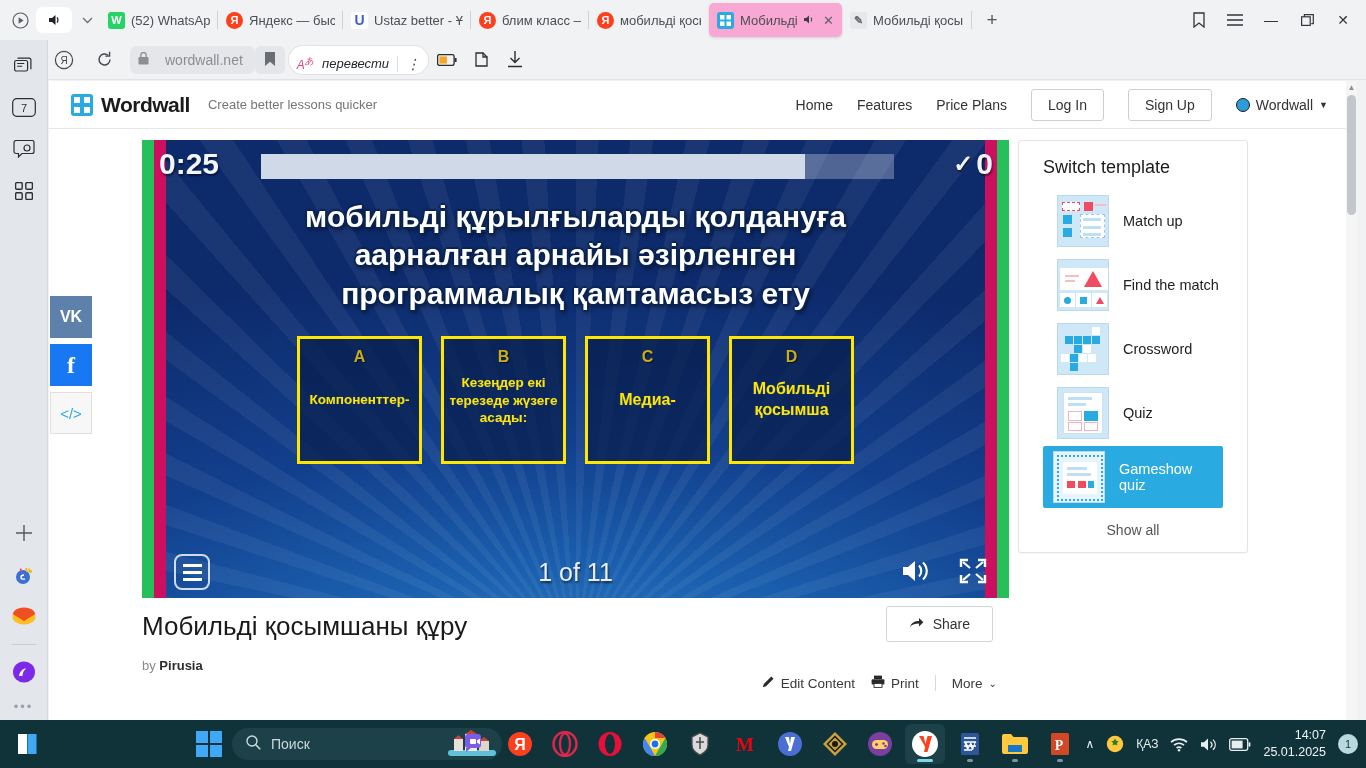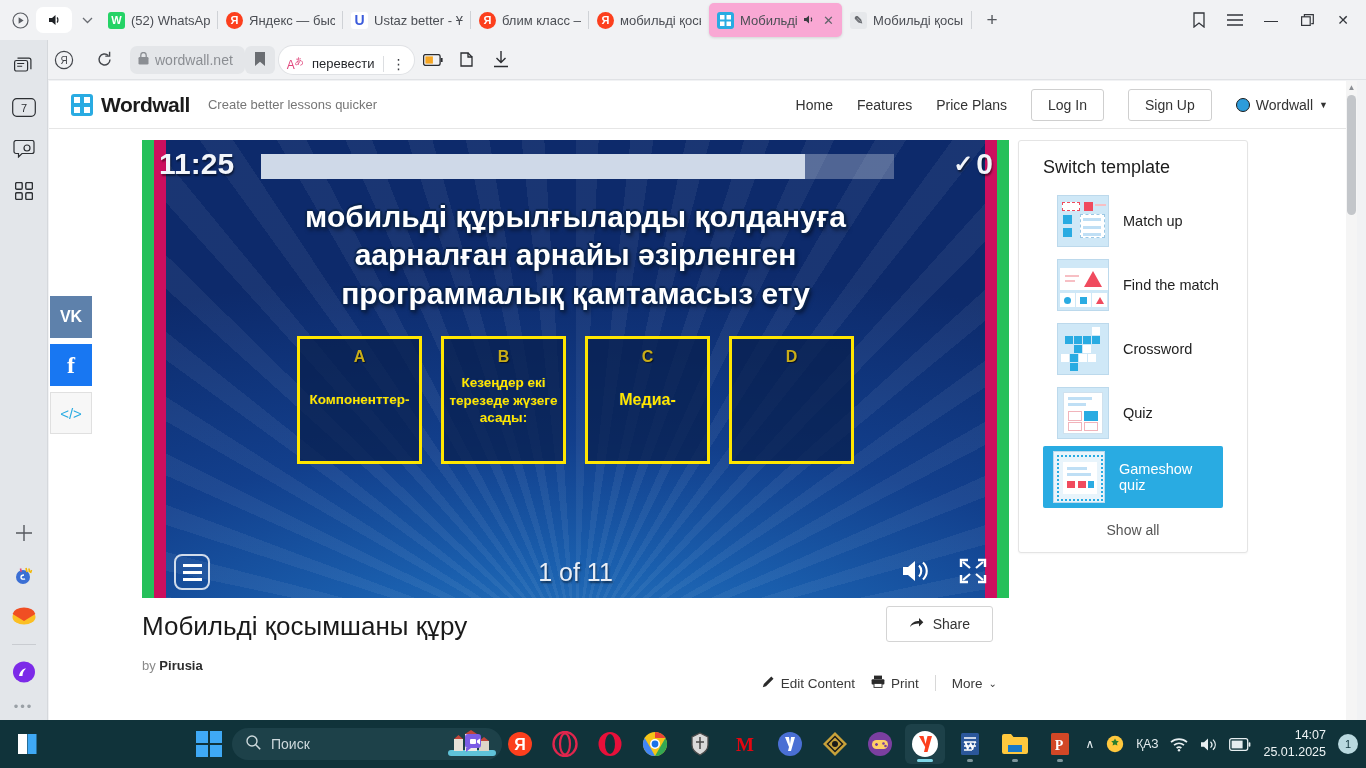--- a/index.html
+++ b/index.html
@@ -26,27 +26,27 @@
   .tab.active { background: #f9a8d4; border-radius: 5px; height: 34px; box-shadow: 0 1px 3px rgba(0,0,0,.13); }
   .tab .sep { position: absolute; right: 0; top: 7px; height: 18px; width: 1px; background: #cfd2d6; }
   .tab-close { font-size: 13px; color: #60636a; margin-left: 2px; }
   .newtab { width: 28px; height: 28px; border-radius: 50%; display: flex; align-items: center; justify-content: center; font-size: 19px; color: #55585e; margin-left: 6px; }
   .win-ctrls { display: flex; align-items: center; gap: 2px; padding-right: 6px; }
   .win-btn { width: 34px; height: 30px; display: flex; align-items: center; justify-content: center; color: #33363b; font-size: 14px; }
 
   
   #addrbar { position: absolute; left: 0; top: 40px; width: 1366px; height: 40px; background: #f1f2f4; display: flex; align-items: center; border-bottom: 1px solid #e0e2e5; }
   .nav-ic { width: 32px; height: 32px; display: flex; align-items: center; justify-content: center; color: #44474c; margin-left: 8px; }
-  .urlbox { display: flex; align-items: center; height: 28px; background: #e4e6e9; border-radius: 7px; padding: 0 12px 0 8px; margin-left: 10px; gap: 6px; }
+  .urlbox { display: flex; align-items: center; height: 28px; background: #e4e6e9; border-radius: 7px; padding: 0 12px 0 8px; margin-left: 10px; gap: 16px; }
   .urlbox .lock { color: #8b8e93; font-size: 12px; }
   .url-txt { color: #8b8e93; font-size: 14px; }
   .page-title-chrome { flex: 1; text-align: center; font-size: 15px; color: #26282c; white-space: nowrap; overflow: hidden; }
   .addr-right { display: flex; align-items: center; gap: 4px; padding-right: 10px; }
   .bm-btn { width: 30px; height: 28px; background: #e4e6e9; border-radius: 6px; display:flex; align-items:center; justify-content:center; }
-  .translate-pill { display: flex; align-items: center; gap: 8px; background: #fff; border-radius: 14px; height: 28px; padding: 8px 8px 0 8px; box-shadow: 0 0 0 1px #e0e2e5; font-size: 13px; color: #26282c; }
+  .translate-pill { display: flex; align-items: center; gap: 8px; background: #fff; border-radius: 14px; height: 28px; padding: 8px 8px 0 8px; box-shadow: 0 0 0 1px #e0e2e5; font-size: 13px; color: #26282c; font-style: italic; }
   .translate-pill .divider { width: 1px; height: 16px; background: #dcdee1; }
   .icon-btn { width: 30px; height: 28px; display: flex; align-items: center; justify-content: center; color: #2b2d31; }
 
   
   #lsidebar { position: absolute; left: 0; top: 40px; width: 48px; height: 680px; background: #e3e6ea; border-right: 1px solid #d5d8dc; display: flex; flex-direction: column; align-items: center; padding-top: 10px; gap: 12px; }
   .side-ic { width: 30px; height: 30px; display: flex; align-items: center; justify-content: center; color: #2c2f33; }
   .spacer-flex { flex: 1; }
   .side-dots { color: #9aa0a6; font-size: 13px; letter-spacing: 2px; padding-bottom: 6px; }
   .side-rule { width: 24px; height: 1px; background: #c9ccd1; }
 
@@ -406,21 +406,21 @@
         </div>
       </div>
     </div>
 
     <div id="stage">
       <div class="edge edge-green" id="edgeL1"></div>
       <div class="edge edge-pink" id="edgeL2"></div>
       <div class="edge edge-green" id="edgeR1"></div>
       <div class="edge edge-pink" id="edgeR2"></div>
 
-      <div id="timer">11:25</div>
+      <div id="timer">0:25</div>
       <div id="progress-track">
         <div id="progress-fill" style="width: 544.38px;"></div>
       </div>
       <div id="score">
         <span class="tick">✓</span>
         <span>0</span>
       </div>
 
       <div id="question">мобильді құрылғыларды қолдануға аарналған арнайы әзірленген программалық қамтамасыз ету</div>
 
@@ -432,20 +432,21 @@
         <div class="ans">
           <span class="letter">B</span>
           <span class="atext">Кезеңдер екі терезеде жүзеге асады:</span>
         </div>
         <div class="ans">
           <span class="letter">C</span>
           <span class="atext big">Медиа-</span>
         </div>
         <div class="ans">
           <span class="letter">D</span>
+          <span class="atext big">Мобильді қосымша</span>
         </div>
       </div>
 
 
       <div id="gamebar">
         <div id="menu-btn">
             <i></i>
             <i></i>
             <i></i>
           </div>

